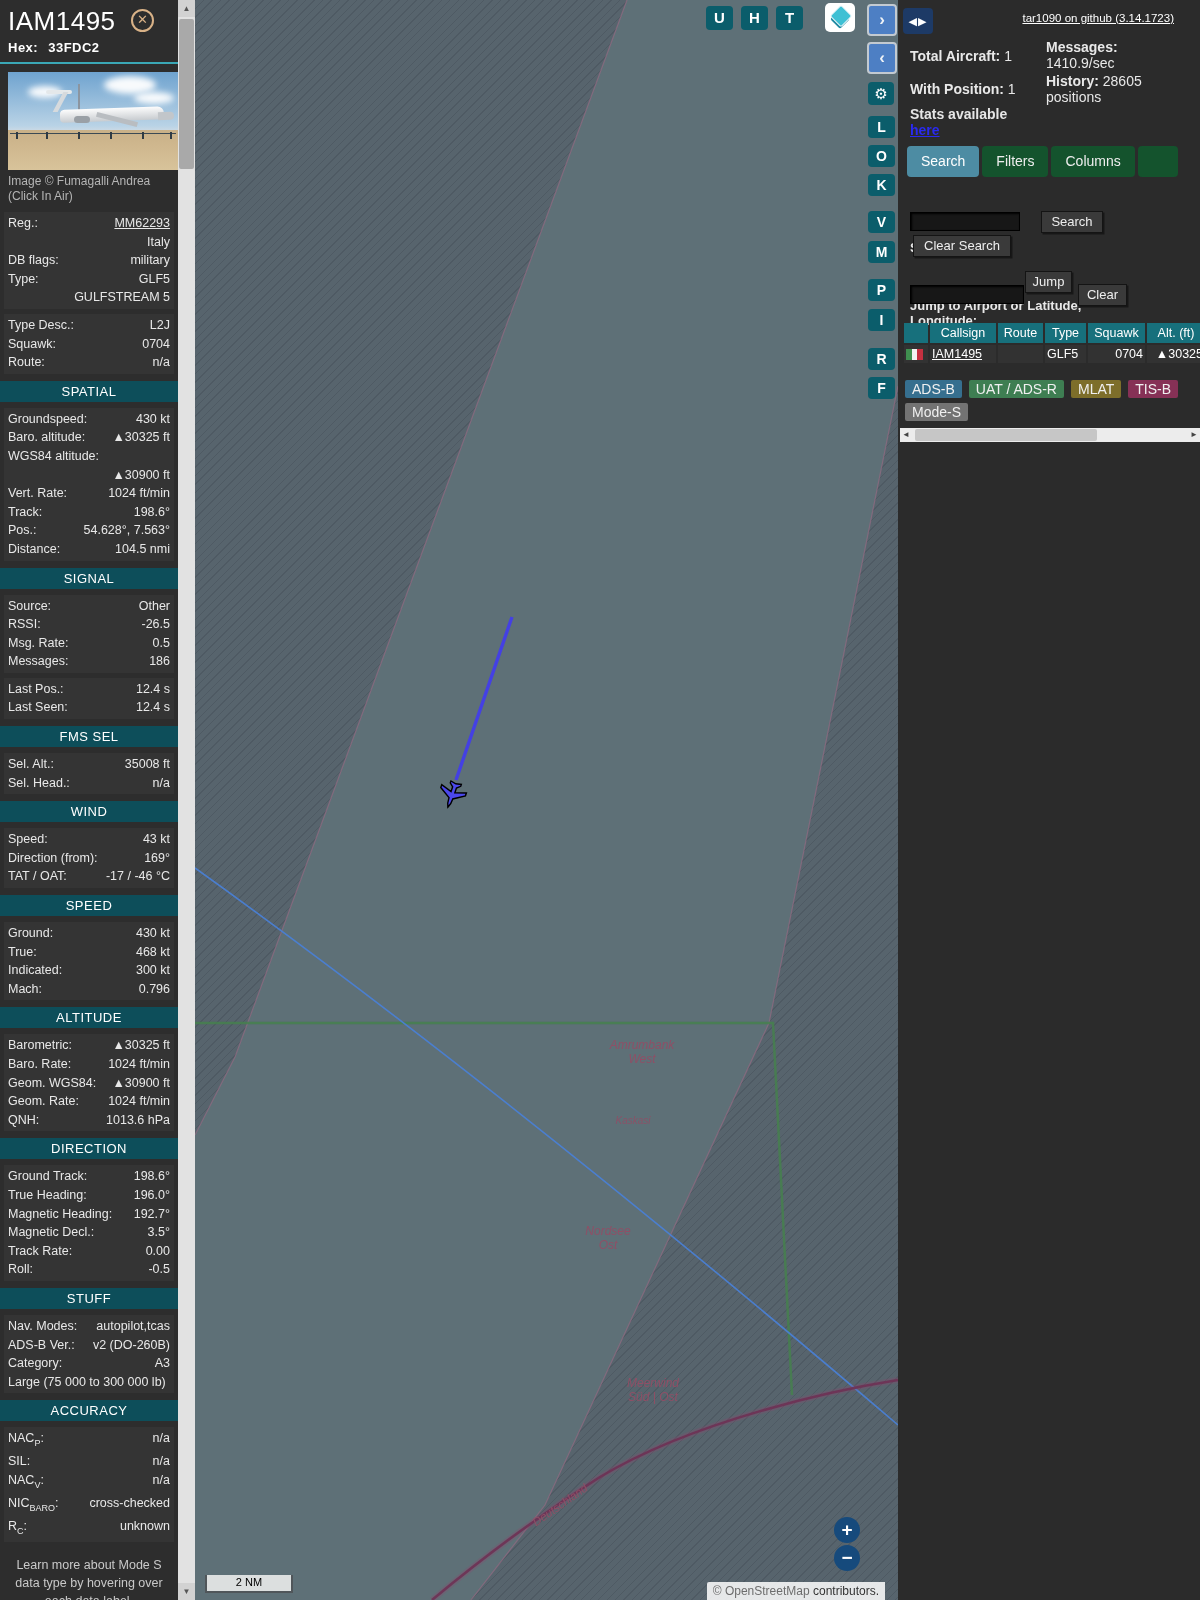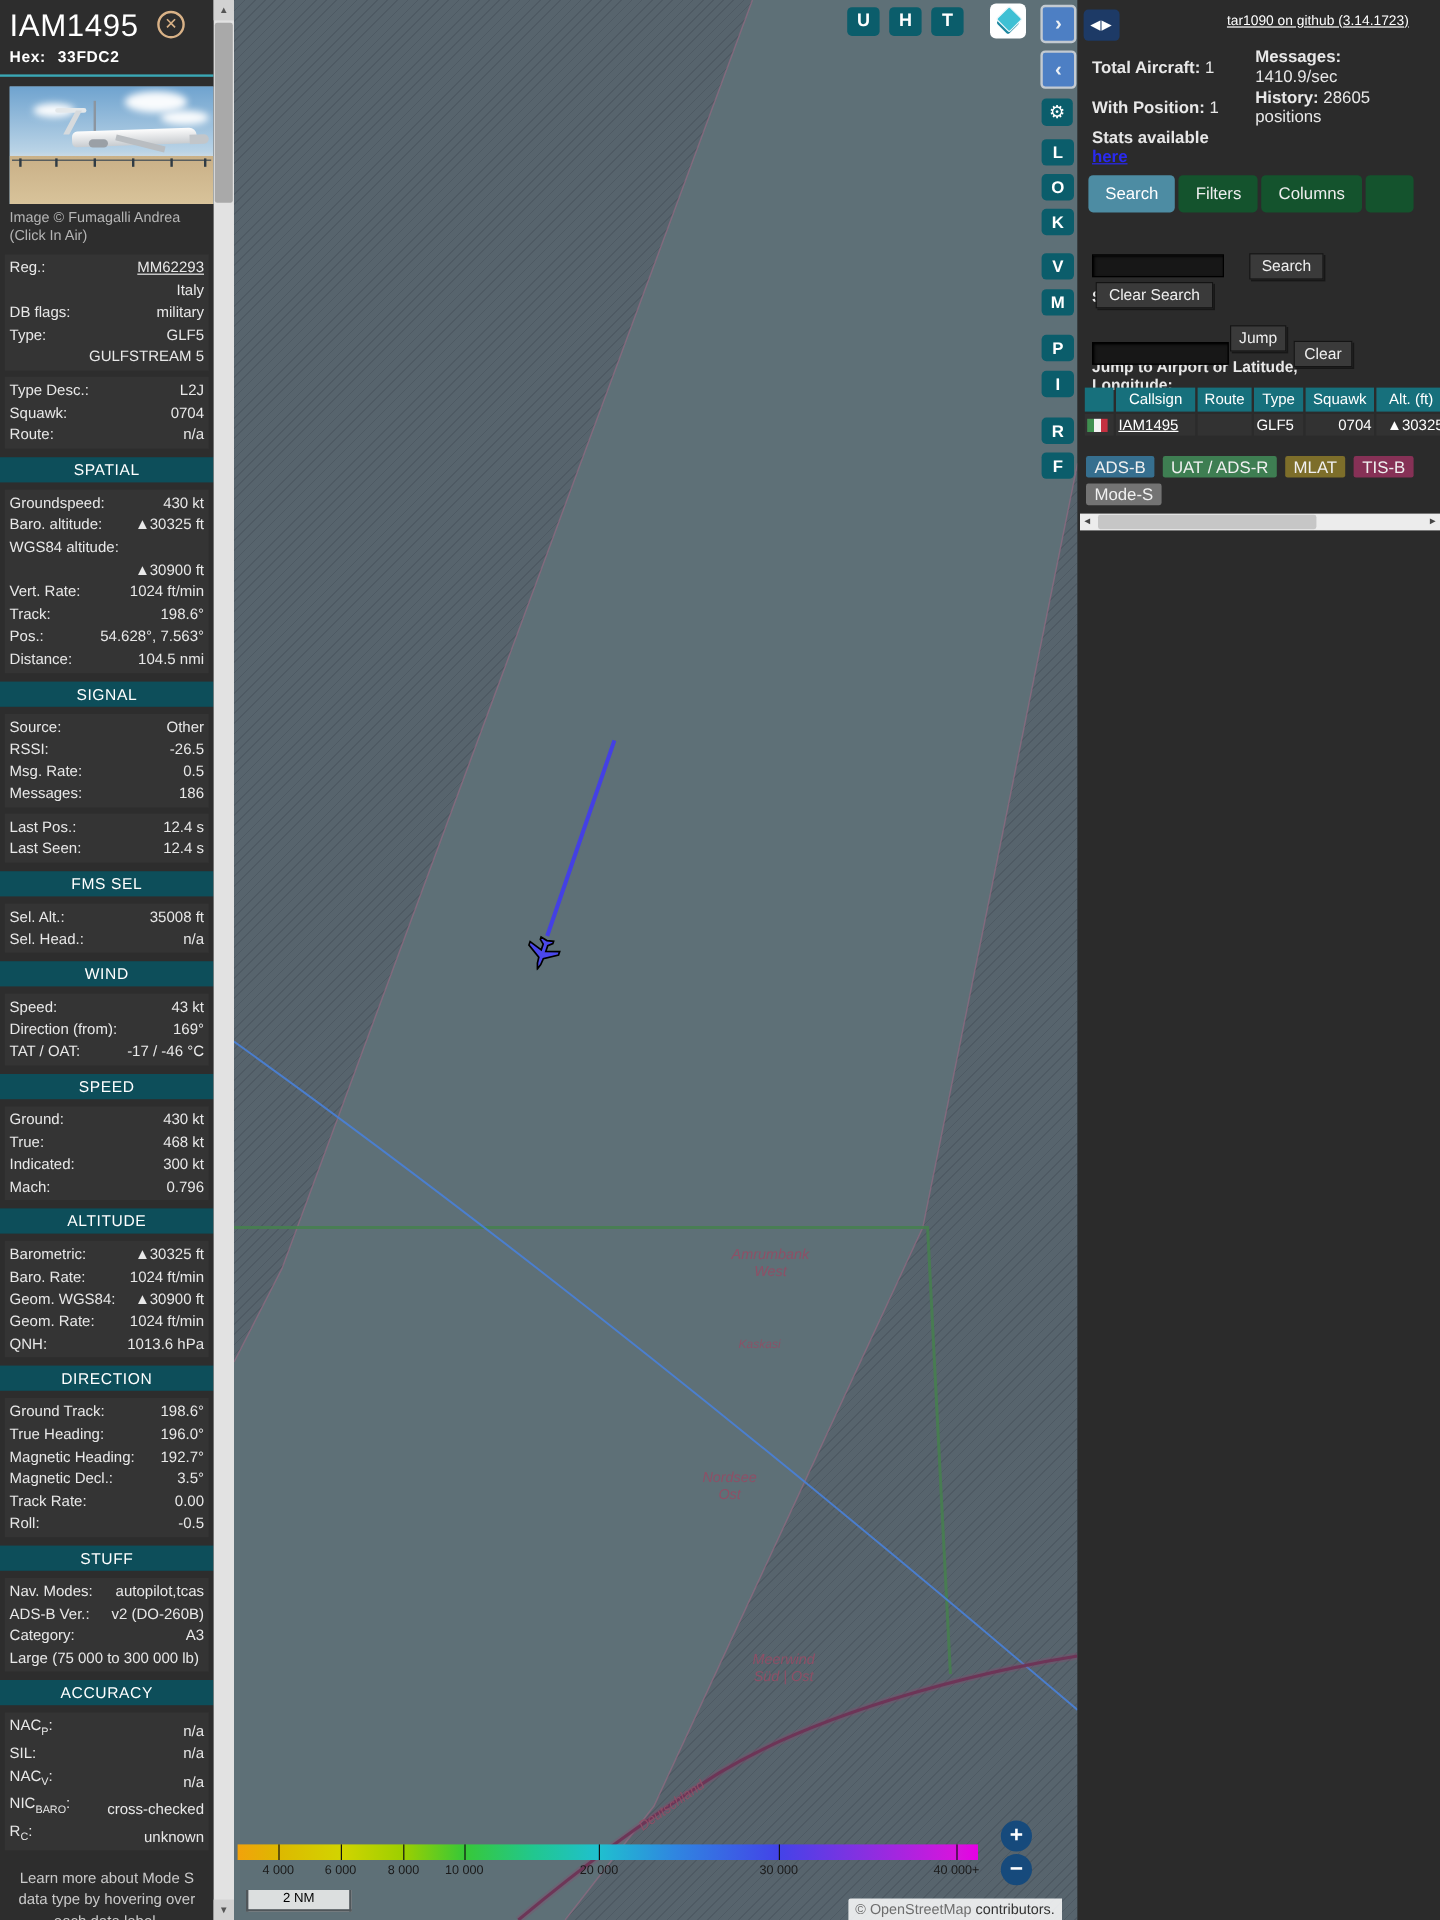--- a/index.html
+++ b/index.html
@@ -13,21 +13,21 @@
   #close-btn{position:absolute;top:9px;right:24px;width:19px;height:19px;border:2px solid #d9b287;
              border-radius:50%;color:#d9b287;font-size:13px;line-height:18px;text-align:center;cursor:pointer;}
   #hex-row{font-size:13px;font-weight:bold;color:#fff;margin-top:3px;letter-spacing:.5px;}
   #hex-row .hexv{margin-left:10px;}
   #teal-rule{height:2px;background:#3aa7b5;margin:7px -8px 6px -8px;}
   #photo{position:relative;width:170px;height:98px;margin-top:8px;background:#86aece;overflow:hidden;}
   #photo-caption{font-size:12px;color:#b5b5b5;line-height:15px;margin:4px 0 8px 0;}
   .sec-bar{background:#0d4e5a;color:#fff;text-align:center;font-size:13px;letter-spacing:.5px;
            padding:3px 0;margin:7px -8px 6px -8px;}
   .grp{background:#343434;margin:0 -4px 5px -4px;padding:2px 4px;}
-  .drow{display:flex;justify-content:space-between;font-size:12.5px;line-height:18.6px;color:#e8e8e8;align-items:flex-end;}
+  .drow{display:flex;justify-content:space-between;font-size:12.5px;line-height:18.6px;color:#e8e8e8;}
   .drow .dl{white-space:nowrap;}
   .drow .dv{text-align:right;white-space:nowrap;}
   .drow a, .linkish{color:#e8e8e8;text-decoration:underline;cursor:pointer;}
   .blockrow{font-size:12.5px;line-height:18.6px;color:#e8e8e8;}
   sub{font-size:9px;}
   #sb-footer{font-size:12.5px;color:#c9c9c9;text-align:center;line-height:18px;margin-top:14px;}
 
   
   #vscroll{position:absolute;left:178px;top:0;width:17px;height:1600px;background:#e2e2e2;}
   #vscroll .arr{position:absolute;left:0;width:17px;height:17px;background:#d2d2d2;color:#555;
@@ -448,36 +448,20 @@
         <div class="side-btn" style="top: 145px;">O</div>
         <div class="side-btn" style="top: 174px;">K</div>
         <div class="side-btn" style="top: 211px;">V</div>
         <div class="side-btn" style="top: 241px;">M</div>
         <div class="side-btn" style="top: 279px;">P</div>
         <div class="side-btn" style="top: 309px;">I</div>
         <div class="side-btn" style="top: 348px;">R</div>
         <div class="side-btn" style="top: 377px;">F</div>
       </div>
 
-    <div id="legend-bar">
-        <div class="ltick" style="left: 5.5%;"></div>
-        <div class="ltick-label" style="left: 5.5%;">4 000</div>
-        <div class="ltick" style="left: 13.9%;"></div>
-        <div class="ltick-label" style="left: 13.9%;">6 000</div>
-        <div class="ltick" style="left: 22.4%;"></div>
-        <div class="ltick-label" style="left: 22.4%;">8 000</div>
-        <div class="ltick" style="left: 30.6%;"></div>
-        <div class="ltick-label" style="left: 30.6%;">10 000</div>
-        <div class="ltick" style="left: 48.8%;"></div>
-        <div class="ltick-label" style="left: 48.8%;">20 000</div>
-        <div class="ltick" style="left: 73.1%;"></div>
-        <div class="ltick-label" style="left: 73.1%;">30 000</div>
-        <div class="ltick" style="left: 97.1%;"></div>
-        <div class="ltick-label" style="left: 97.1%;">40 000+</div>
-      </div>
     <div id="scale-box">2 NM</div>
     <div id="attribution">
       <span class="c1">© OpenStreetMap</span><span class="c2"> contributors.</span>
     </div>
     <div class="zoom-btn" style="top:1517px;">+</div>
     <div class="zoom-btn" style="top:1545px;">−</div>
   </div>
 
   <div id="rpanel">
     <div id="toggle-btn"><span>◀▶</span></div>

